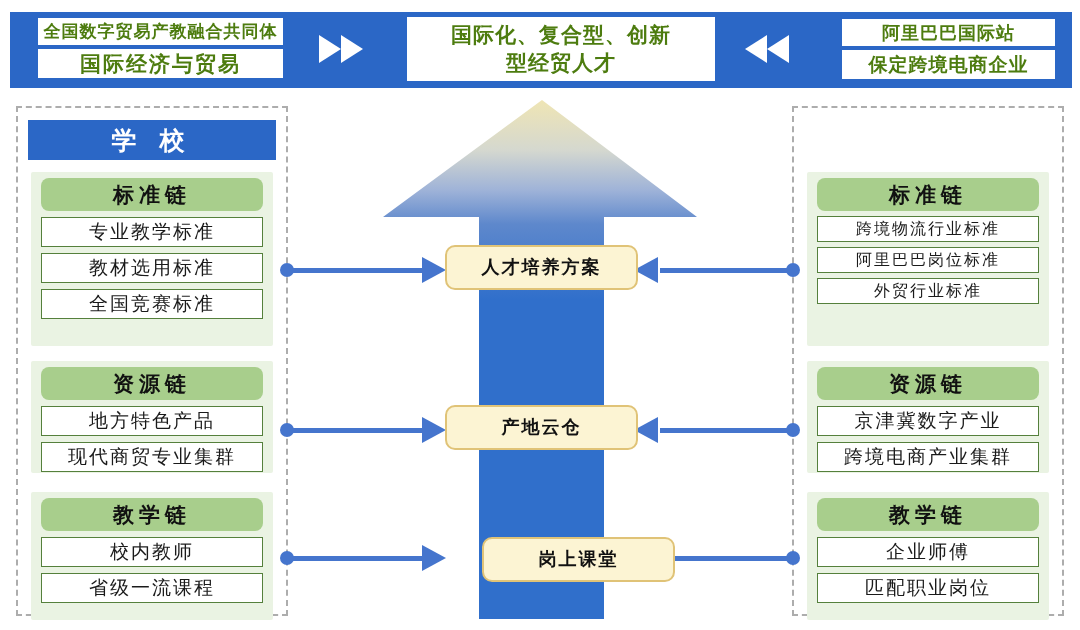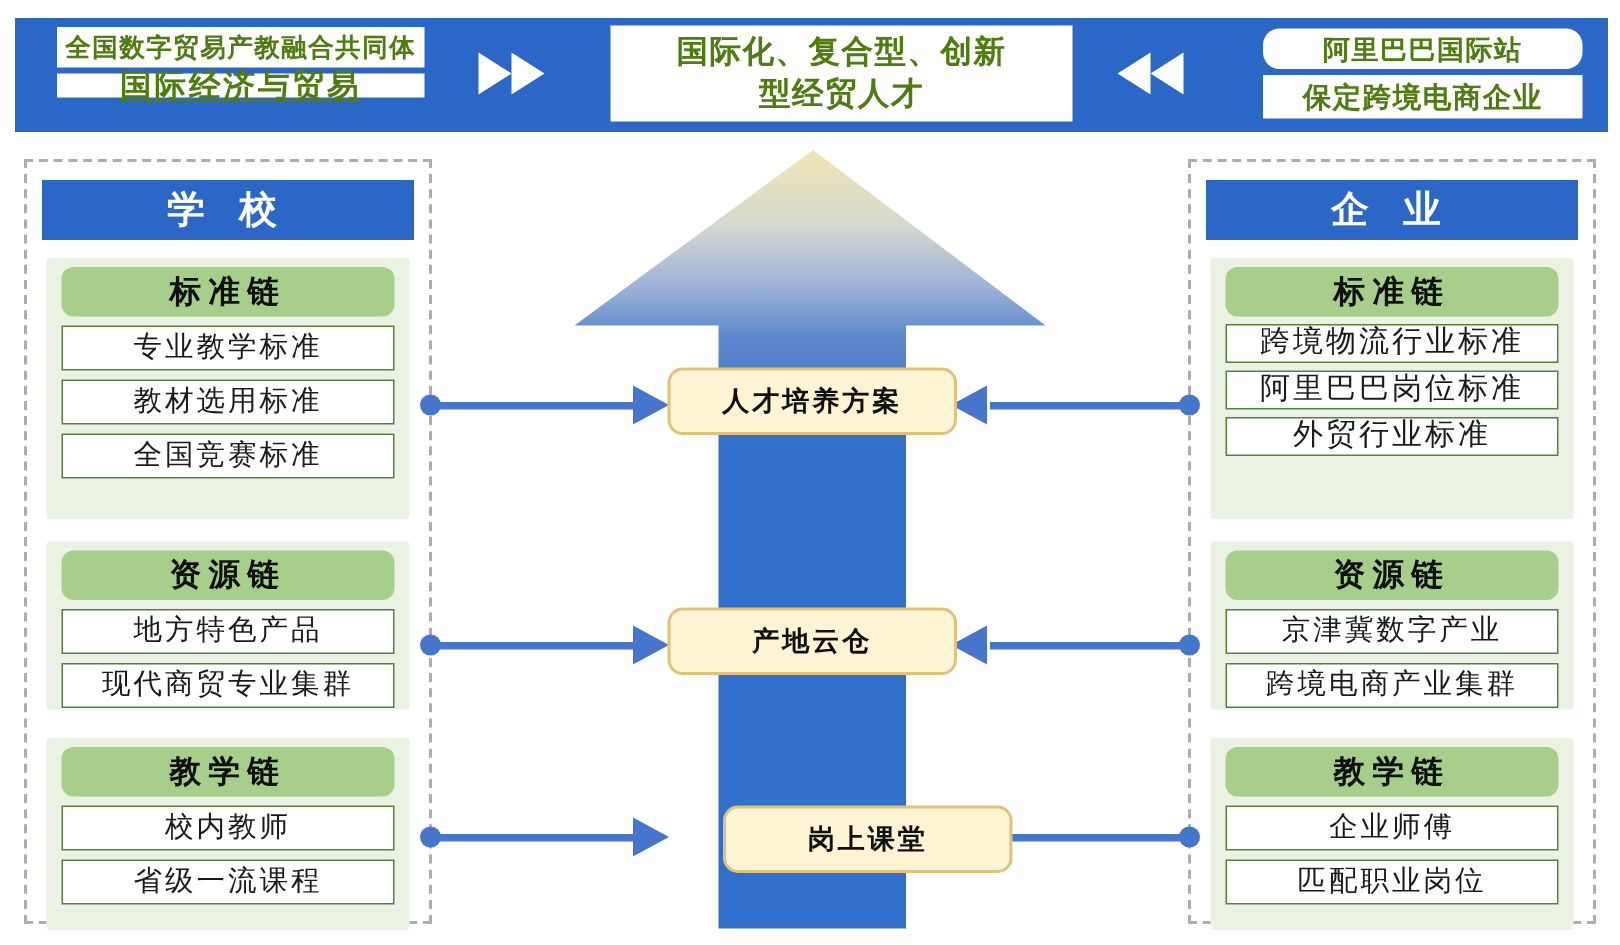--- a/index.html
+++ b/index.html
@@ -5,24 +5,24 @@
   html,body { margin:0; padding:0; background:#ffffff; }
   body { font-family: "Liberation Sans", "DejaVu Sans", sans-serif; }
   .stage { position:relative; width:1080px; height:630px; background:#fff; overflow:hidden; }
 
   
   .banner { position:absolute; left:10px; top:12px; width:1062px; height:76px;
             background:var(--banner-blue,#2B67C6); }
   .bbox { position:absolute; background:#fff; color:#4d7c0f; font-weight:bold;
           display:flex; align-items:center; justify-content:center; text-align:center; }
   .bbox.left1  { left:28px;  top:6px;  width:245px; height:27px; font-size:17px; letter-spacing:1px; }
-  .bbox.left2  { left:28px;  top:37px; width:245px; height:16px; font-size:21px; letter-spacing:2px;text-decoration:underline; }
+  .bbox.left2  { left:28px;  top:37px; width:245px; height:29px; font-size:21px; letter-spacing:2px; }
   .bbox.center { left:397px; top:5px;  width:308px; height:64px; font-size:21px; line-height:28px;
                  flex-direction:column; letter-spacing:1px; }
-  .bbox.right1 { left:832px; top:7px;  width:213px; height:27px; font-size:18px; letter-spacing:1px;border-radius:11px; }
+  .bbox.right1 { left:832px; top:7px;  width:213px; height:27px; font-size:18px; letter-spacing:1px; }
   .bbox.right2 { left:832px; top:38px; width:213px; height:29px; font-size:19px; letter-spacing:1px; }
   .banner svg { position:absolute; }
   .ff { left:308px; top:22px; }
   .rw { left:54px;  top:22px; left:734px; }
 
   
   .side-panel { position:absolute; top:106px; width:272px; height:510px;
                 border:2px dashed #ADADAD; box-sizing:border-box; background:#fff; }
   .side-panel.left  { left:16px; }
   .side-panel.right { left:792px; }
@@ -33,21 +33,21 @@
              border-radius:2px; }
   .sec-0 { top:64px;  height:174px; }
   .sec-1 { top:253px; height:112px; }
   .sec-2 { top:384px; height:128px; }
   .chain-title { margin:6px 10px 0 10px; height:33px; line-height:33px;
                  background:var(--chain-pill-green,#A8CE8C); border-radius:8px;
                  font-weight:bold; font-size:21px; letter-spacing:5px; text-align:center; color:#111; }
   .item { margin:6px 10px 0 10px; height:30px; line-height:27px; background:#fff;
           border:1.5px solid var(--item-border-green,#55803C); box-sizing:border-box;
           font-size:19px; letter-spacing:2px; text-align:center; color:#1a1a1a; }
-  .items-4 .item { height:26px; line-height:23px; margin-top:5px; font-size:20px; }
+  .items-4 .item { height:26px; line-height:23px; margin-top:5px; font-size:16px; }
 
   
   .arrow-svg { position:absolute; left:0; top:0; pointer-events:none; }
   .arrow-label { position:absolute; left:442px; top:142px; width:200px; text-align:center;
                  color:#fff; font-weight:bold; font-size:24px; line-height:37px; letter-spacing:3px; }
 
   
   .node { position:absolute; left:445px; width:193px; height:45px; box-sizing:border-box;
           background:var(--node-fill-yellow,#FCF4D3); border:2px solid var(--node-border-yellow,#E0C377);
           border-radius:10px; font-weight:bold; font-size:18px; letter-spacing:2px;
@@ -122,21 +122,20 @@
         <div class="item">现代商贸专业集群</div>
       </div>
       <div class="section sec-2 items-2">
     <div class="chain-title">教学链</div>
   <div class="item">校内教师</div>
         <div class="item">省级一流课程</div>
       </div>
     </div>
 
   <div class="side-panel right">
-    <div class="panel-title">企 业</div>
   <div class="section sec-0 items-4">
     <div class="chain-title">标准链</div>
   <div class="item">跨境物流行业标准</div>
         <div class="item">阿里巴巴岗位标准</div>
         <div class="item">外贸行业标准</div>
       </div>
       <div class="section sec-1 items-2">
     <div class="chain-title">资源链</div>
   <div class="item">京津冀数字产业</div>
         <div class="item">跨境电商产业集群</div>

